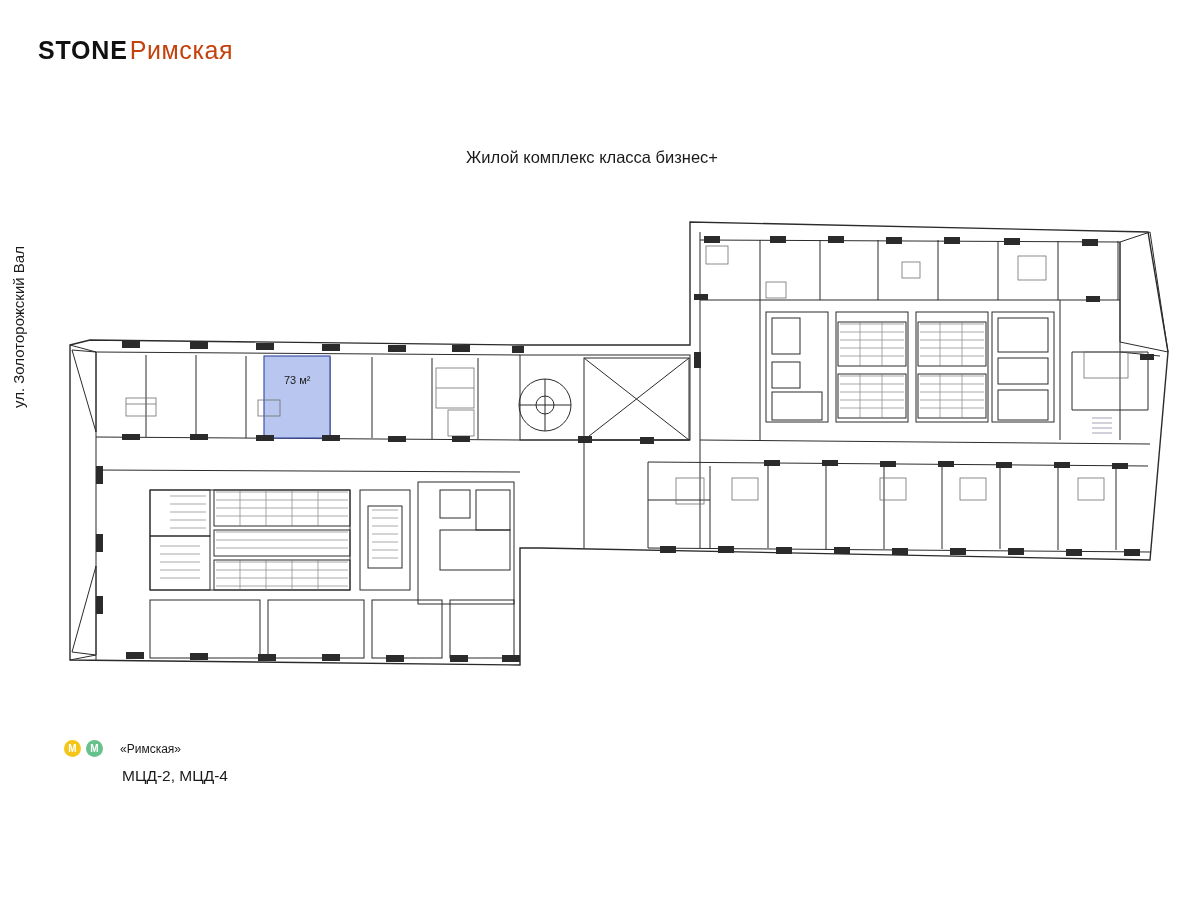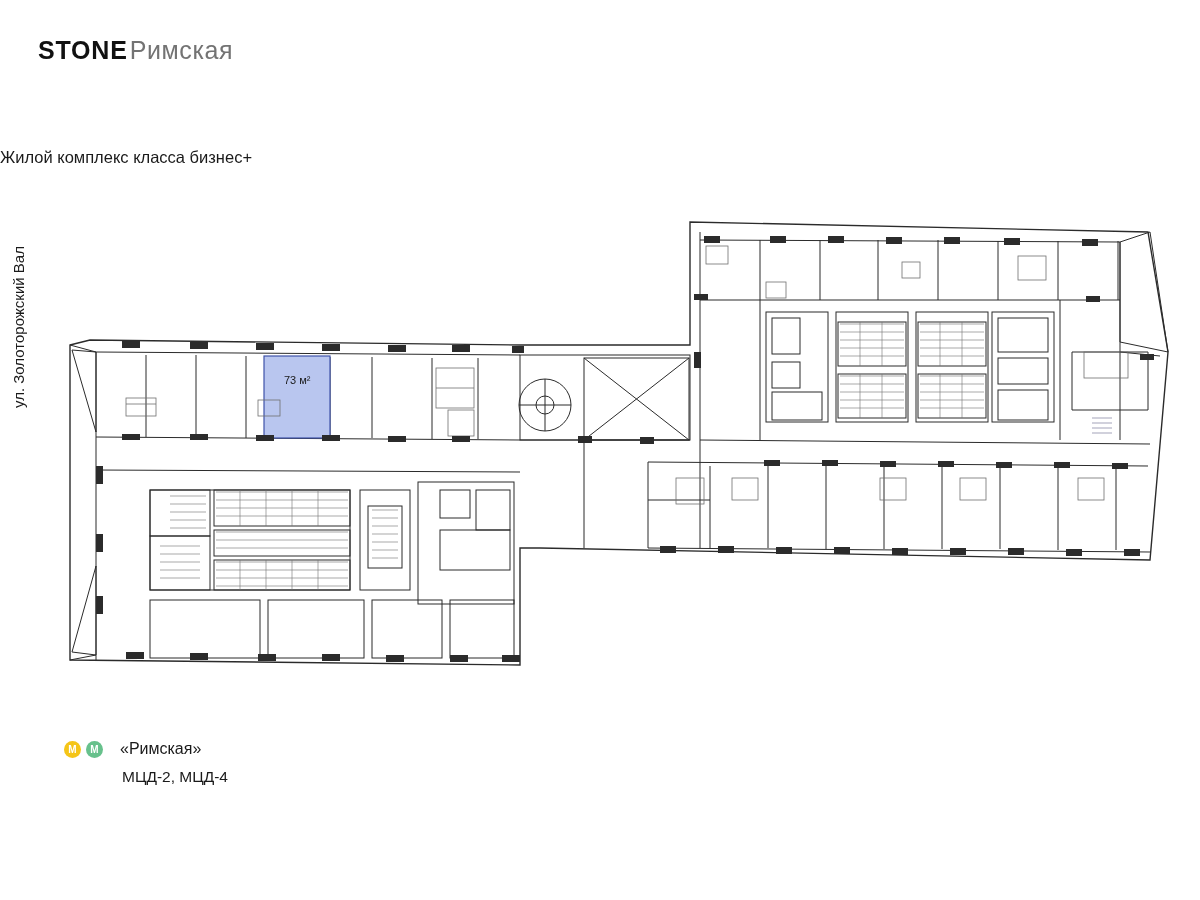--- a/index.html
+++ b/index.html
@@ -29,31 +29,31 @@
   .brand-stone {
     font-size: 25px;
     font-weight: bold;
     letter-spacing: 0.8px;
     color: #111;
   }
   .brand-rimskaya {
     font-size: 25px;
     font-weight: 400;
     letter-spacing: 0.6px;
-    color: #737373;
+    color: #c2410c;
     margin-left: 2px;
   }
 
   
   .title-block {
     position: absolute;
     left: 0;
     right: 16px;
     top: 145px;
-    text-align: left;
+    text-align: center;
   }
   .title-line1 {
     font-size: 16.5px;
     color: #1a1a1a;
     line-height: 24px;
   }
   .title-line2 {
     font-size: 16.5px;
     color: #1a1a1a;
     line-height: 24px;
@@ -97,21 +97,21 @@
     font-weight: bold;
     display: flex;
     align-items: center;
     justify-content: center;
     margin-right: 5px;
     font-family: "Liberation Sans", sans-serif;
   }
   .metro-badge.mcd { background: #f5c518; }
   .metro-badge.mcd4 { background: #67c18c; }
   .legend-name {
-    font-size: 16px;
+    font-size: 12px;
     color: #1a1a1a;
   }
   .legend-sub {
     font-size: 15.5px;
     color: #1a1a1a;
     margin-top: 10px;
     margin-left: 58px;
     text-align: center;
   }
 

